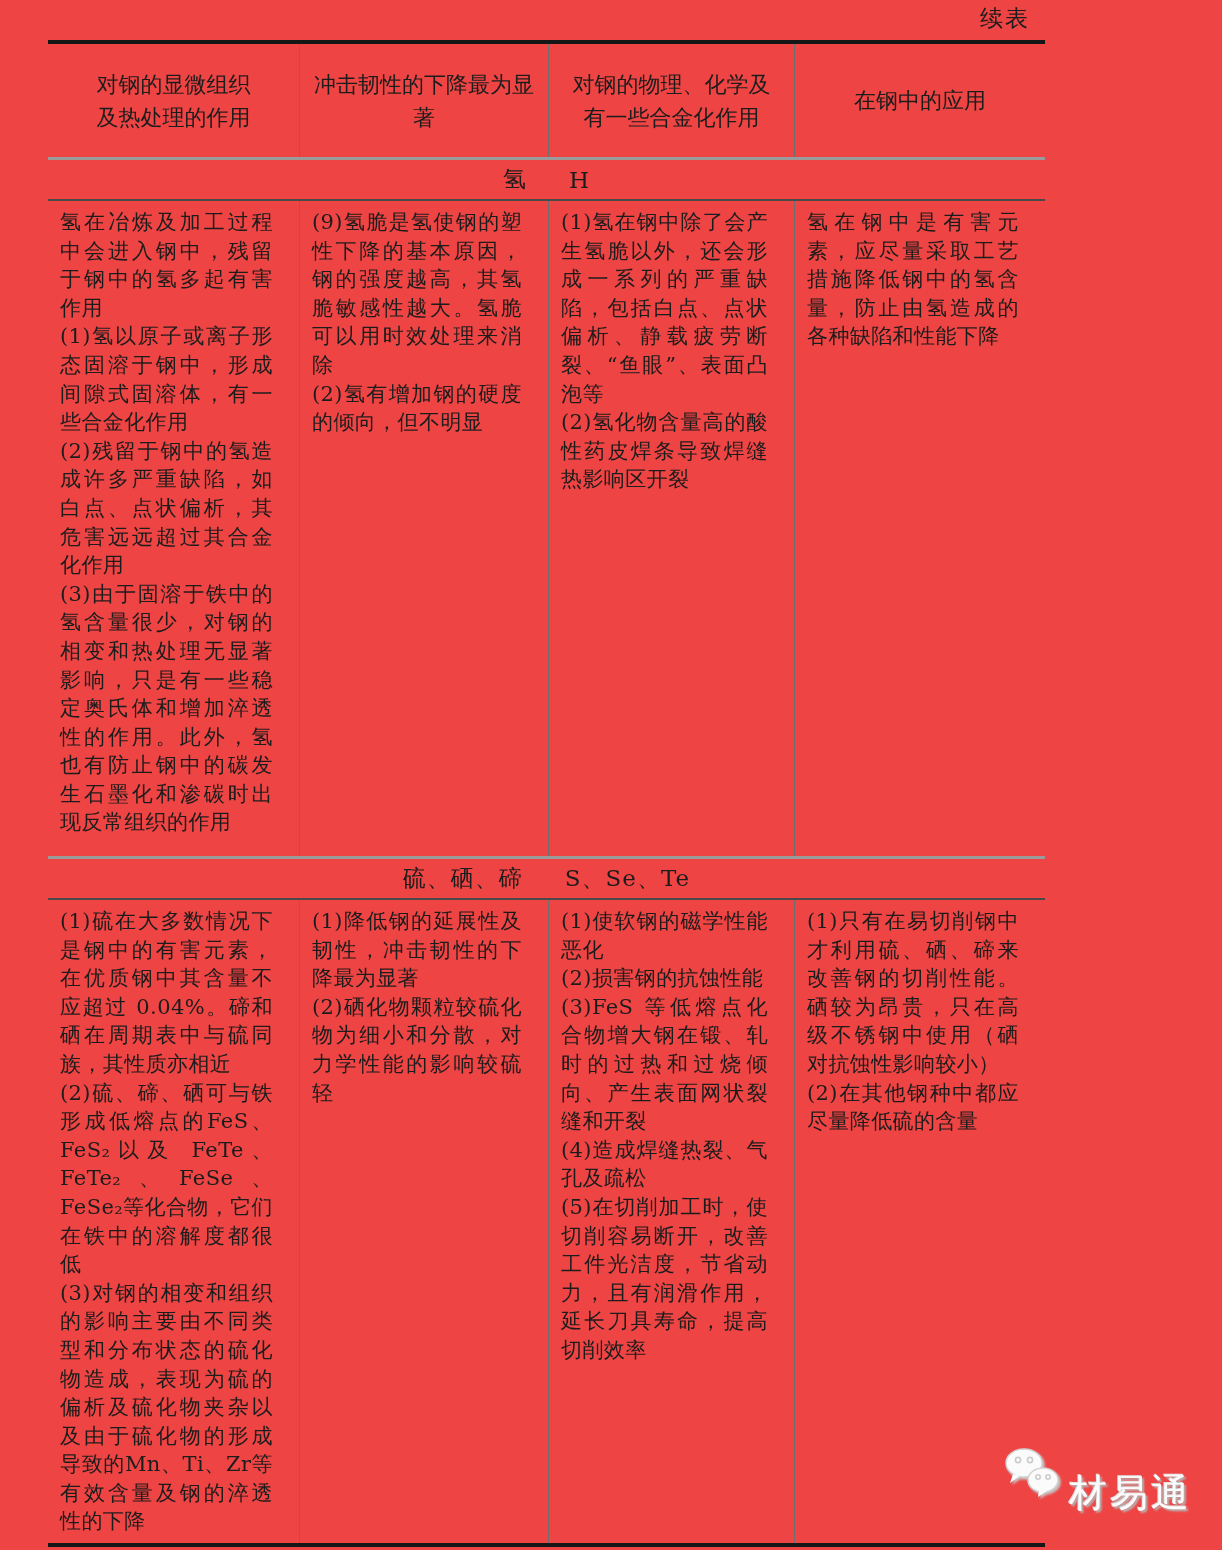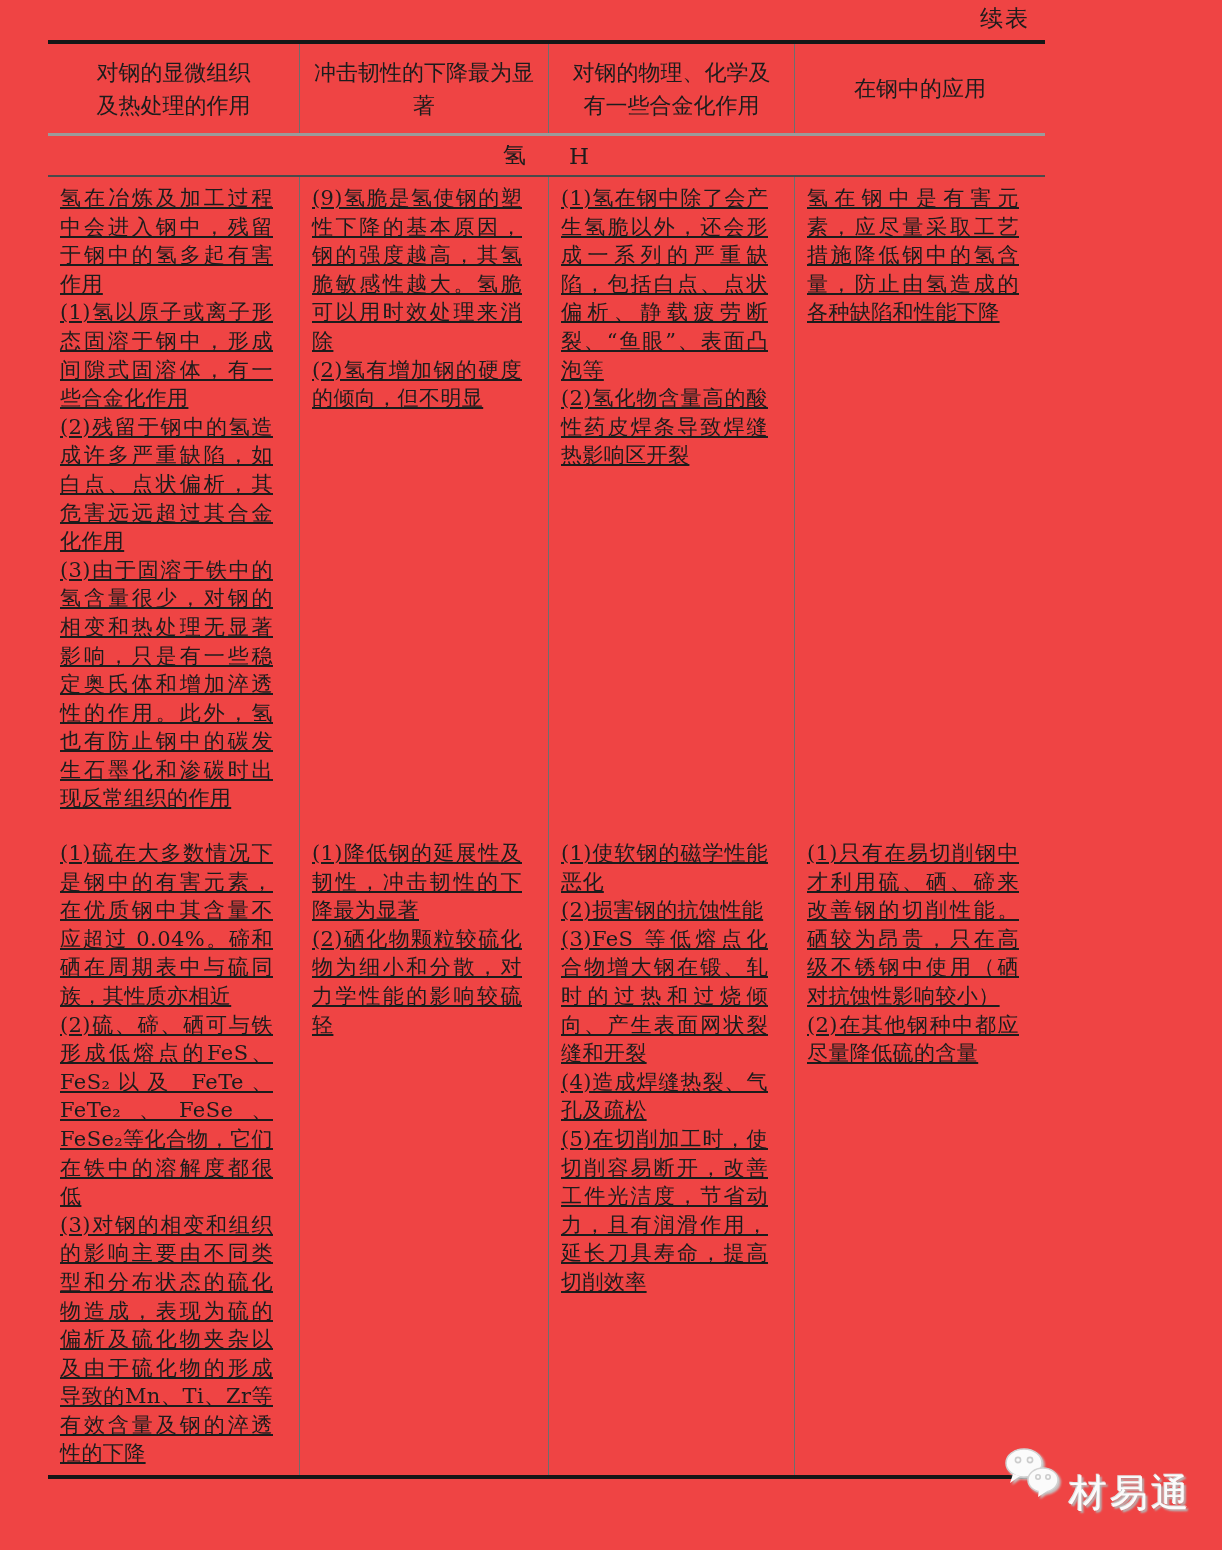--- a/index.html
+++ b/index.html
@@ -22,21 +22,21 @@
     border-bottom:4px solid #161616;
     box-sizing:content-box;
   }
   .trow{display:flex;width:100%;}
   .cell{box-sizing:border-box;overflow:hidden;}
   .c0{width:252px;}
   .c1{width:249px;}
   .c2{width:246px;}
   .c3{width:250px;}
   .cell.vline{border-right:1px solid #6e6e6e;}
-  .header-row{height:89px;}
+  .header-row{height:113px;}
   .header-cell{
     display:flex;align-items:center;justify-content:center;
     text-align:center;font-size:22px;line-height:33px;
     white-space:pre-line;padding:2px 6px;
   }
   .section-row{
     height:44px;box-sizing:border-box;
     border-top:3px solid #9b9b9b;
     border-bottom:2px solid #4a4a4a;
     display:flex;align-items:center;justify-content:center;
@@ -45,21 +45,20 @@
   .section-row .sec-cn{margin-right:42px;}
   .body-row-1{height:655px;}
   .body-row-2{height:643px;}
   .body-cell{
     font-size:21px;line-height:28.6px;
     padding:7px 26px 8px 12px;
     text-align:justify;
     text-justify:inter-ideograph;
     white-space:pre-line;
     letter-spacing:0.4px;
-    text-decoration:underline;
   }
   .watermark{
     position:absolute;right:30px;bottom:31px;
     display:flex;align-items:center;
   }
   .wm-icon{
     width:58px;height:52px;margin-right:8px;
     filter:drop-shadow(2px 2px 1px #c4c4c4);
   }
   .wm-text{
@@ -98,20 +97,24 @@
 (1)氢以原子或离子形态固溶于钢中，形成间隙式固溶体，有一些合金化作用
 (2)残留于钢中的氢造成许多严重缺陷，如白点、点状偏析，其危害远远超过其合金化作用
 (3)由于固溶于铁中的氢含量很少，对钢的相变和热处理无显著影响，只是有一些稳定奥氏体和增加淬透性的作用。此外，氢也有防止钢中的碳发生石墨化和渗碳时出现反常组织的作用</div>
       <div class="cell c1 vline body-cell">(9)氢脆是氢使钢的塑性下降的基本原因，钢的强度越高，其氢脆敏感性越大。氢脆可以用时效处理来消除
 (2)氢有增加钢的硬度的倾向，但不明显</div>
       <div class="cell c2 vline body-cell">(1)氢在钢中除了会产生氢脆以外，还会形成一系列的严重缺陷，包括白点、点状偏析、静载疲劳断裂、“鱼眼”、表面凸泡等
 (2)氢化物含量高的酸性药皮焊条导致焊缝热影响区开裂</div>
       <div class="cell c3 body-cell">氢在钢中是有害元素，应尽量采取工艺措施降低钢中的氢含量，防止由氢造成的各种缺陷和性能下降</div>
     </div>
 
+    <div class="section-row">
+      <span class="sec-cn">硫、硒、碲</span>
+      <span class="sec-sym">S、Se、Te</span>
+    </div>
 
     <div class="trow body-row-2">
       <div class="cell c0 vline body-cell">(1)硫在大多数情况下是钢中的有害元素，在优质钢中其含量不应超过 0.04%。碲和硒在周期表中与硫同族，其性质亦相近
 (2)硫、碲、硒可与铁形成低熔点的FeS、FeS₂以及 FeTe、FeTe₂、FeSe、FeSe₂等化合物，它们在铁中的溶解度都很低
 (3)对钢的相变和组织的影响主要由不同类型和分布状态的硫化物造成，表现为硫的偏析及硫化物夹杂以及由于硫化物的形成导致的Mn、Ti、Zr等有效含量及钢的淬透性的下降</div>
       <div class="cell c1 vline body-cell">(1)降低钢的延展性及韧性，冲击韧性的下降最为显著
 (2)硒化物颗粒较硫化物为细小和分散，对力学性能的影响较硫轻</div>
       <div class="cell c2 vline body-cell">(1)使软钢的磁学性能恶化
 (2)损害钢的抗蚀性能
 (3)FeS 等低熔点化合物增大钢在锻、轧时的过热和过烧倾向、产生表面网状裂缝和开裂

